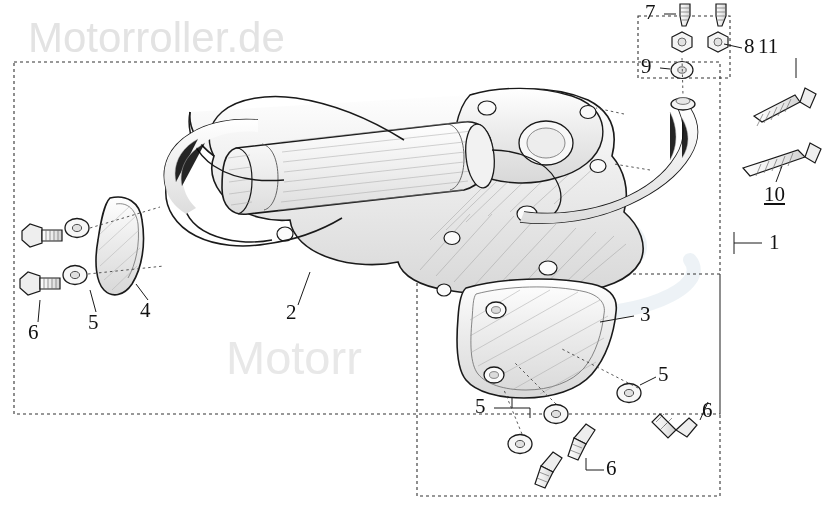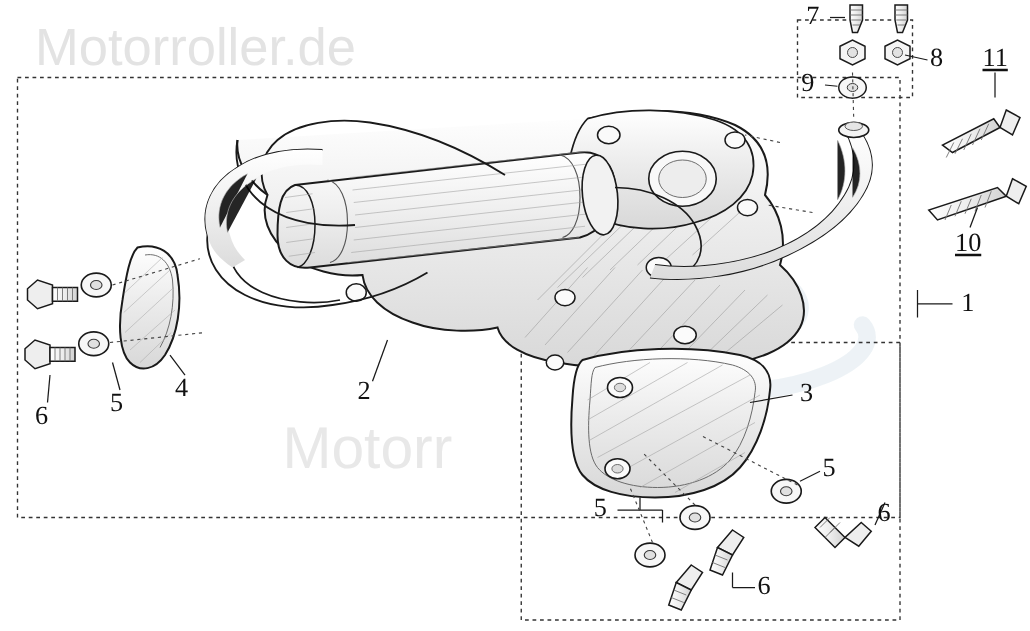--- a/index.html
+++ b/index.html
@@ -411,19 +411,19 @@
   <div class="callout" style="left:769px; top:232px;">1</div>
   <div class="callout" style="left:286px; top:302px;">2</div>
   <div class="callout" style="left:640px; top:304px;">3</div>
   <div class="callout" style="left:140px; top:300px;">4</div>
   <div class="callout" style="left:88px;  top:312px;">5</div>
   <div class="callout" style="left:28px;  top:322px;">6</div>
   <div class="callout" style="left:645px; top:2px;">7</div>
   <div class="callout" style="left:744px; top:36px;">8</div>
   <div class="callout" style="left:641px; top:56px;">9</div>
   <div class="callout" style="left:764px; top:184px;text-decoration:underline;">10</div>
-  <div class="callout" style="left:786px; top:36px;text-decoration:underline;">11</div>
+  <div class="callout" style="left:758px; top:36px;">11</div>
   <div class="callout" style="left:658px; top:364px;">5</div>
   <div class="callout" style="left:702px; top:400px;">6</div>
   <div class="callout" style="left:475px; top:396px;">5</div>
   <div class="callout" style="left:606px; top:458px;">6</div>
 
 </div>
 
 </body></html>

